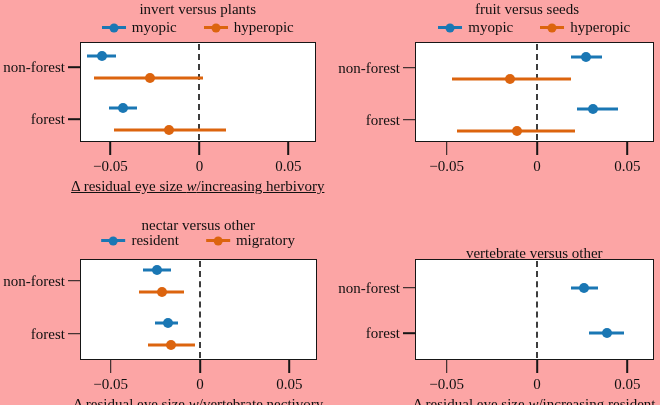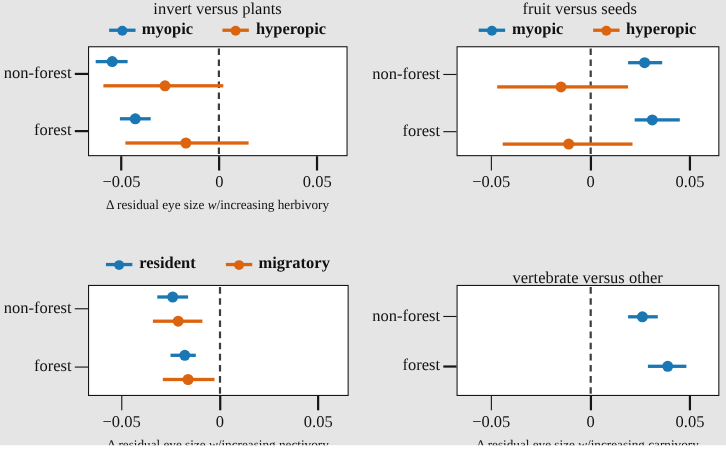--- a/index.html
+++ b/index.html
@@ -1,33 +1,33 @@
 <!DOCTYPE html>
 <html><head>
 <meta charset="utf-8">
 <style>
   html,body{margin:0;padding:0;background:#ffffff;}
   .fig{
-    position:relative;width:660px;height:405px;background:#e5e5e5;overflow:hidden;
+    position:relative;width:660px;height:405px;background:#fca5a5;overflow:hidden;
     font-family:"Liberation Serif","DejaVu Serif",serif;color:#111;
   }
   .panel{position:absolute;width:330px;height:206px;}
   .ptitle{position:absolute;transform:translateX(-50%);font-size:15px;line-height:15px;white-space:nowrap;}
-  .legend{position:absolute;transform:translateX(-50%);display:flex;gap:27px;align-items:center;font-size:15px;line-height:15px;white-space:nowrap;font-weight:bold;}
+  .legend{position:absolute;transform:translateX(-50%);display:flex;gap:27px;align-items:center;font-size:15px;line-height:15px;white-space:nowrap;}
   .litem{display:flex;align-items:center;gap:6px;}
   .lmark{position:relative;width:24px;height:10px;flex:0 0 24px;}
   .lmark .ln{position:absolute;left:0;right:0;top:3.5px;height:3px;}
   .lmark .dt{position:absolute;left:50%;top:50%;width:9px;height:9px;border-radius:50%;transform:translate(-50%,-50%);}
   .pbox{position:absolute;border:1.5px solid #161616;box-sizing:border-box;background:#fff;}
   .zline{position:absolute;width:0;border-left:2px dashed #3d3d3d;}
   .gtick{position:absolute;width:12px;height:1.6px;background:#161616;transform:translateY(-50%);}
   .glabel{position:absolute;font-size:15px;line-height:15px;white-space:nowrap;transform:translateY(-50%);}
   .xtick{position:absolute;width:1.6px;height:13px;background:#161616;transform:translateX(-50%);}
   .xtlabel{position:absolute;transform:translateX(-50%);font-size:15px;line-height:15px;white-space:nowrap;}
-  .axlabel{position:absolute;transform:translateX(-50%);font-size:12px;line-height:15px;white-space:nowrap;}
+  .axlabel{position:absolute;transform:translateX(-50%);font-size:15px;line-height:15px;white-space:nowrap;text-decoration:underline;}
   .axlabel i{font-style:italic;}
   .ci{position:absolute;height:3px;transform:translateY(-50%);}
   .dot{position:absolute;width:10px;height:10px;border-radius:50%;transform:translate(-50%,-50%);}
 </style>
 </head>
 <body>
 
 <div class="fig">
   <section class="panel" style="left: 0px; top: 0px;">
       <div class="ptitle" style="left: 197.75px; top: 2px;">invert versus plants</div>
@@ -102,20 +102,21 @@
       <div class="ci" style="left: 241.29px; width: 30.7159px; top: 56.5px; background: rgb(26, 119, 180);"></div>
       <div class="dot" style="left: 255.744px; top: 56.5px; background: rgb(26, 119, 180);"></div>
       <div class="ci" style="left: 122.04px; width: 119.25px; top: 78.5px; background: rgb(220, 100, 14);"></div>
       <div class="dot" style="left: 179.858px; top: 78.5px; background: rgb(220, 100, 14);"></div>
       <div class="ci" style="left: 246.71px; width: 41.5568px; top: 108.5px; background: rgb(26, 119, 180);"></div>
       <div class="dot" style="left: 262.972px; top: 108.5px; background: rgb(26, 119, 180);"></div>
       <div class="ci" style="left: 127.46px; width: 117.443px; top: 130.5px; background: rgb(220, 100, 14);"></div>
       <div class="dot" style="left: 187.085px; top: 130.5px; background: rgb(220, 100, 14);"></div>
     </section>
   <section class="panel" style="left: 0px; top: 207px;">
+      <div class="ptitle" style="left: 198.25px; top: 11px;">nectar versus other</div>
       <div class="legend" style="left: 198.25px; top: 26px;">
         <span class="litem">
           <span class="lmark">
             <span class="ln" style="background: rgb(26, 119, 180);"></span>
             <span class="dt" style="background: rgb(26, 119, 180);"></span>
           </span>
           <span class="llabel">resident</span>
         </span>
         <span class="litem">
           <span class="lmark">
@@ -130,21 +131,21 @@
       <div class="gtick" style="left: 68px; top: 73.72px;"></div>
       <div class="glabel" style="right: 265px; top: 73.72px;">non-forest</div>
       <div class="gtick" style="left: 68px; top: 126.745px;"></div>
       <div class="glabel" style="right: 265px; top: 126.745px;">forest</div>
       <div class="xtick" style="left: 110.568px; top: 152.5px;"></div>
       <div class="xtlabel" style="left: 110.568px; top: 169.5px;">−0.05</div>
       <div class="xtick" style="left: 199.948px; top: 152.5px;"></div>
       <div class="xtlabel" style="left: 199.948px; top: 169.5px;">0</div>
       <div class="xtick" style="left: 289.328px; top: 152.5px;"></div>
       <div class="xtlabel" style="left: 289.328px; top: 169.5px;">0.05</div>
-      <div class="axlabel" style="left: 198.25px; top: 189.5px;"><span>Δ residual eye size </span><i>w</i><span>/increasing nectivory</span></div>
+      <div class="axlabel" style="left: 198.25px; top: 189.5px;"><span>Δ residual eye size </span><i>w</i><span>/vertebrate nectivory</span></div>
       <div class="ci" style="left: 142.745px; width: 28.6017px; top: 62.72px; background: rgb(26, 119, 180);"></div>
       <div class="dot" style="left: 157.046px; top: 62.72px; background: rgb(26, 119, 180);"></div>
       <div class="ci" style="left: 139.17px; width: 44.6901px; top: 84.72px; background: rgb(220, 100, 14);"></div>
       <div class="dot" style="left: 162.409px; top: 84.72px; background: rgb(220, 100, 14);"></div>
       <div class="ci" style="left: 155.258px; width: 23.2389px; top: 115.745px; background: rgb(26, 119, 180);"></div>
       <div class="dot" style="left: 167.771px; top: 115.745px; background: rgb(26, 119, 180);"></div>
       <div class="ci" style="left: 148.108px; width: 46.4777px; top: 137.745px; background: rgb(220, 100, 14);"></div>
       <div class="dot" style="left: 171.347px; top: 137.745px; background: rgb(220, 100, 14);"></div>
     </section>
   <section class="panel" style="left: 330px; top: 207px;">
@@ -154,19 +155,19 @@
       <div class="gtick" style="left: 73px; top: 80.79px;"></div>
       <div class="glabel" style="right: 260px; top: 80.79px;">non-forest</div>
       <div class="gtick" style="left: 73px; top: 126.24px;"></div>
       <div class="glabel" style="right: 260px; top: 126.24px;">forest</div>
       <div class="xtick" style="left: 116.619px; top: 152.5px;"></div>
       <div class="xtlabel" style="left: 116.619px; top: 169.5px;">−0.05</div>
       <div class="xtick" style="left: 206.96px; top: 152.5px;"></div>
       <div class="xtlabel" style="left: 206.96px; top: 169.5px;">0</div>
       <div class="xtick" style="left: 297.301px; top: 152.5px;"></div>
       <div class="xtlabel" style="left: 297.301px; top: 169.5px;">0.05</div>
-      <div class="axlabel" style="left: 204.25px; top: 189.5px;"><span>Δ residual eye size </span><i>w</i><span>/increasing carnivory</span></div>
+      <div class="axlabel" style="left: 204.25px; top: 189.5px;"><span>Δ residual eye size </span><i>w</i><span>/increasing resident</span></div>
       <div class="ci" style="left: 241.29px; width: 27.1023px; top: 80.79px; background: rgb(26, 119, 180);"></div>
       <div class="dot" style="left: 253.937px; top: 80.79px; background: rgb(26, 119, 180);"></div>
       <div class="ci" style="left: 259.358px; width: 34.3295px; top: 126.24px; background: rgb(26, 119, 180);"></div>
       <div class="dot" style="left: 277.426px; top: 126.24px; background: rgb(26, 119, 180);"></div>
     </section>
 </div>
 
 </body></html>

